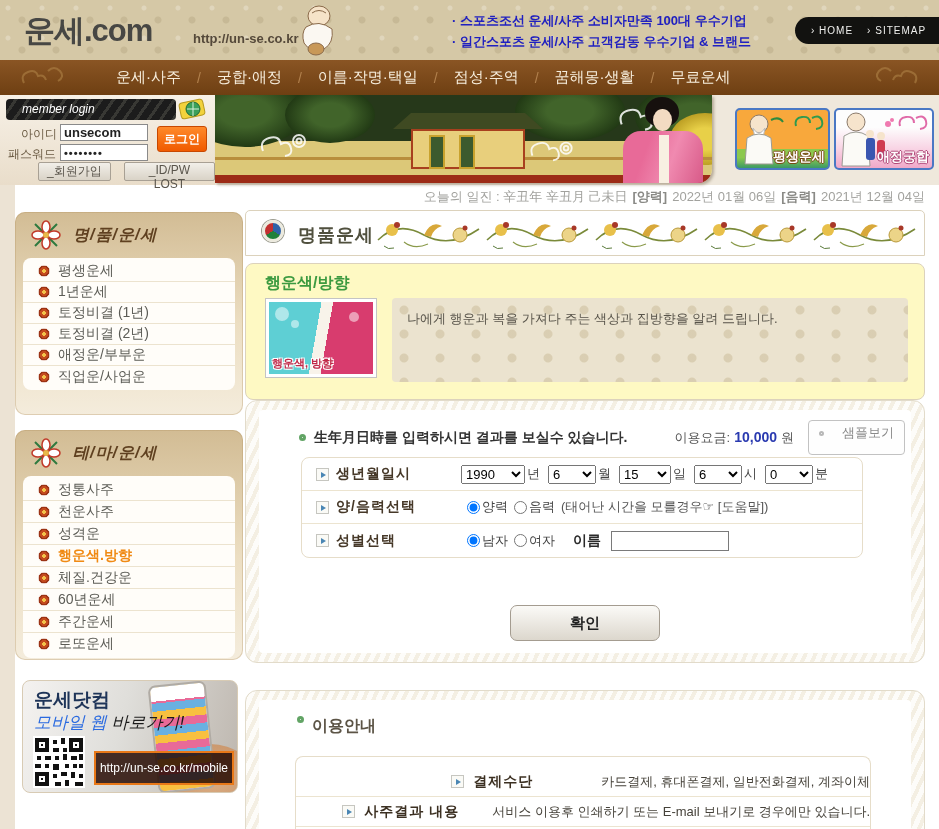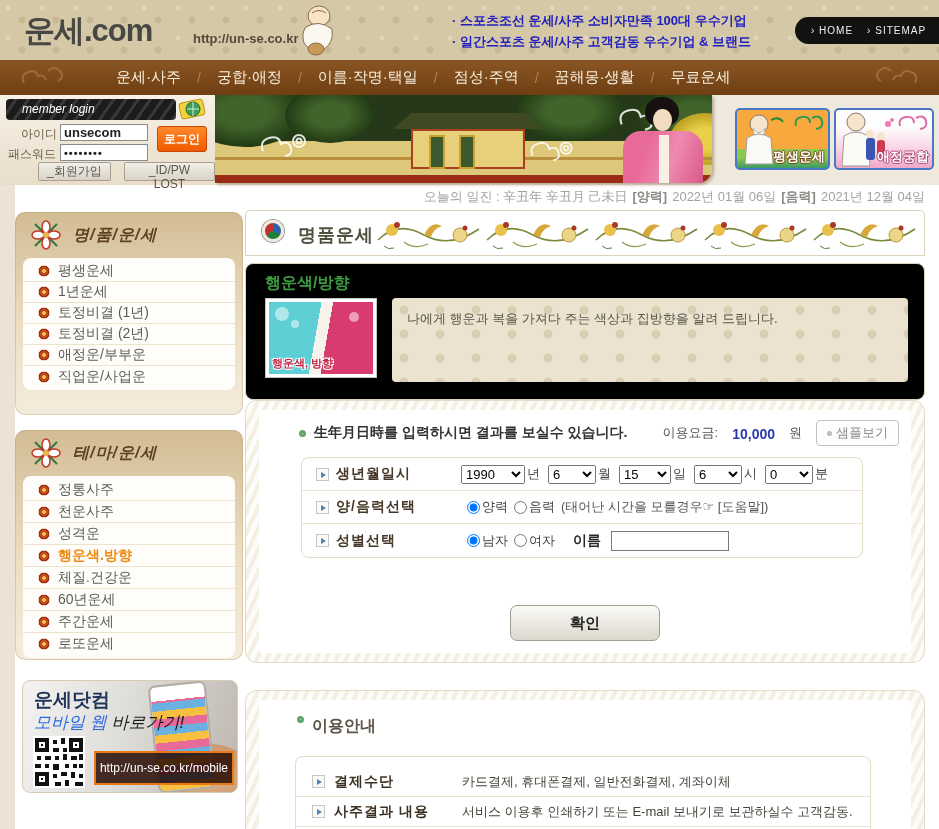--- a/index.html
+++ b/index.html
@@ -121,21 +121,21 @@
 
   
   .main-title-box { position:absolute; left:245px; top:210px; width:680px; height:46px; background:#fff;
     border:1px solid #dcd2bc; border-radius:5px 5px 0 0; }
   .taegeuk { position:absolute; left:16px; top:9px; width:22px; height:22px; border-radius:50%;
     background:conic-gradient(#2e62a8 0 120deg,#20803a 120deg 240deg,#c23030 240deg);
     border:3px solid #eceade; box-shadow:0 0 0 1px #9a9a8e; }
   .page-title { position:absolute; left:52px; top:12px; font-size:18px; font-weight:bold; color:#50503e; letter-spacing:1px; }
   .floral { position:absolute; left:128px; top:5px; }
 
-  .section-box { position:absolute; left:245px; top:263px; width:680px; height:137px; background:#000000;
+  .section-box { position:absolute; left:245px; top:263px; width:680px; height:137px; background:#fef9c3;
     border:1px solid #dcd2bc; border-radius:8px; }
   .sec-title { position:absolute; left:19px; top:9px; font-size:16px; font-weight:bold; color:#3c9a40; }
   .sec-thumb { position:absolute; left:19px; top:34px; width:112px; height:80px; background:#fff;
     border:1px solid #c4c4c4; padding:3px; cursor:pointer; }
   .sec-thumb-img { position:relative; width:100%; height:100%; overflow:hidden;
     background:linear-gradient(100deg,#5ecfd4 0 45%,#f8f3ea 45% 55%,#d83c6e 55%); }
   .st-bubble { position:absolute; border-radius:50%; background:rgba(255,255,255,.5); }
   .sec-thumb-cap { position:absolute; left:3px; bottom:3px; font-size:11px; font-weight:bold; color:#c02848;
     text-shadow:1px 1px 0 #fff,-1px -1px 0 #fff,1px -1px 0 #fff,-1px 1px 0 #fff; }
   .sec-desc { position:absolute; left:146px; top:34px; right:16px; height:84px; background:#ebe3cf;
@@ -146,24 +146,24 @@
   .striped-box { position:absolute; left:245px; width:680px;
     background:repeating-linear-gradient(115deg,#f4efe3 0 4px,#fdfcf9 4px 9px);
     border:1px solid #e2dbca; border-radius:12px; padding:9px 13px; }
   .box-inner { background:#fff; height:100%; border-radius:4px; position:relative; }
 
   .form-box { top:400px; height:263px; }
   .form-head { display:flex; align-items:center; padding:10px 6px 0 40px; }
   .gbullet { width:7px; height:7px; border:3px solid #62a465; border-radius:50%; background:#fff;
     margin-right:8px; flex:0 0 auto; }
   .form-headline { font-size:14px; font-weight:bold; color:#333; }
-  .fee { margin-left:auto; font-size:13px; color:#555; display:flex; align-items:flex-end; gap:14px; }
+  .fee { margin-left:auto; font-size:13px; color:#555; display:flex; align-items:flex-start; gap:4px; }
   .fee b { color:#2a3ab0; font-size:14px; }
-  .sample-btn { margin-left:14px; margin-right:6px; background:#fefefe; border:1px solid #c2c2c2; border-radius:4px;
-    color:#8a8a8a; font-size:13px; padding:3px 10px 3px; cursor:pointer; display:flex; align-items:center; gap:4px; }
+  .sample-btn { margin-left:14px; background:#fefefe; border:1px solid #c2c2c2; border-radius:4px;
+    color:#8a8a8a; font-size:13px; padding:3px 10px 12px; cursor:pointer; display:flex; align-items:center; gap:18px; }
   .sample-dot { width:5px; height:5px; border:2px solid #b8b8b8; border-radius:50%; display:inline-block; }
 
   .fields-box { position:absolute; left:42px; right:48px; top:47px; border:1px solid #e6ddc9; border-radius:8px;
     background:#fff; }
   .frow { display:flex; align-items:center; height:33px; padding-left:14px; border-bottom:1px solid #ece4d0; font-size:13px; color:#444; }
   .frow:last-child { border-bottom:none; }
   .flabel { display:flex; align-items:center; gap:7px; width:145px; font-size:14px; font-weight:bold; color:#463828; letter-spacing:1px; }
   .arr { width:13px; height:13px; background:#fafaf6; border:1px solid #c6c6c0; position:relative; flex:0 0 13px; }
   .arr::before { content:""; position:absolute; left:4px; top:3px; border-left:5px solid #4a86b4;
     border-top:3px solid transparent; border-bottom:3px solid transparent; }
@@ -178,21 +178,21 @@
   .submit-row { position:absolute; left:0; right:0; top:195px; text-align:center; }
   .submit-btn { width:150px; height:36px; background:linear-gradient(#fbfaf7,#dcd7cd);
     border:1px solid #a49c90; border-radius:7px; font-size:15px; font-weight:bold; color:#222; cursor:pointer; }
 
   .guide-box { top:690px; height:200px; }
   .guide-head { display:flex; align-items:flex-start; padding:16px 0 0 38px; }
   .guide-title { font-size:16px; font-weight:bold; color:#5c5446; }
   .guide-inner { position:absolute; left:36px; right:40px; top:56px; border:1px solid #e6ddc9; border-radius:8px 8px 0 0;
     border-bottom:none; background:#fff; padding-top:10px; }
   .grow { display:flex; align-items:center; height:30px; padding-left:16px; font-size:13px; color:#46423a;
-    border-bottom:1px solid #ece4d0; }
+    border-bottom:1px solid #ece4d0;justify-content:flex-end; }
   .grow:last-child { border-bottom:none; }
   .glabel { display:flex; align-items:center; gap:9px; width:150px; font-size:14px; font-weight:bold; color:#3c3022; letter-spacing:1px; }
 </style>
 </head>
 <body>
 
 <div class="top-header">
   <div class="logo">운세.com</div>
   <div class="site-url">http://un-se.co.kr</div>
   <span class="monk">
@@ -587,21 +587,21 @@
             <span class="arr"></span>
             <span>결제수단</span>
           </span>
         <span>카드결제, 휴대폰결제, 일반전화결제, 계좌이체</span>
       </div>
       <div class="grow">
         <span class="glabel">
             <span class="arr"></span>
             <span>사주결과 내용</span>
           </span>
-        <span>서비스 이용후 인쇄하기 또는 E-mail 보내기로 보관하실수 고객감동.</span>
+        <span>서비스 이용후 인쇄하기 또는 E-mail 보내기로 경우에만 있습니다.</span>
       </div>
       <div class="grow">
         
         
       </div>
     </div>
   </div>
 </div>
 
 </body></html>

